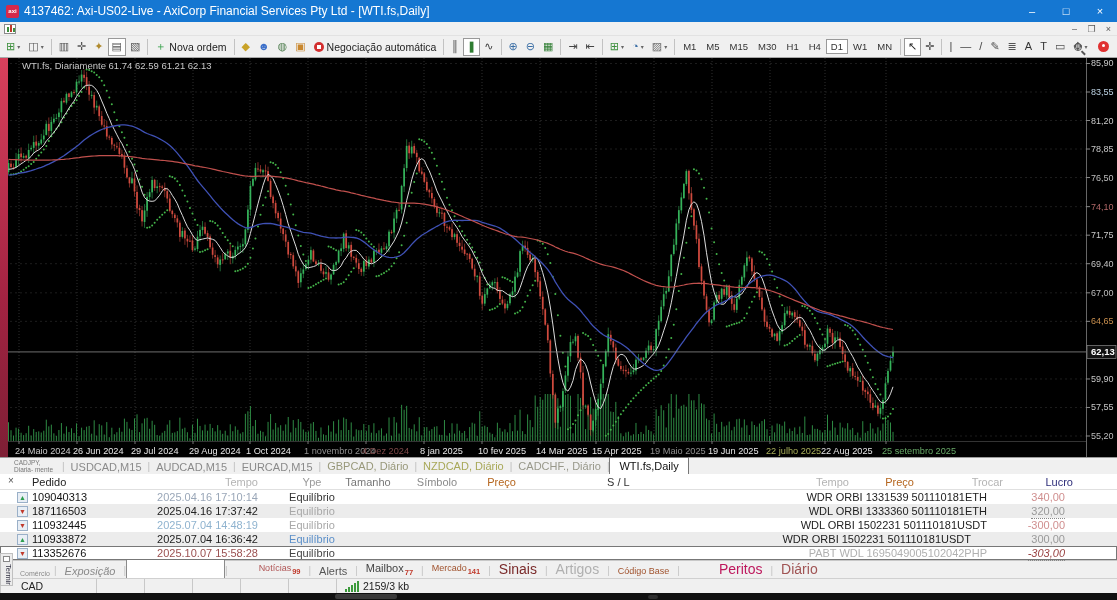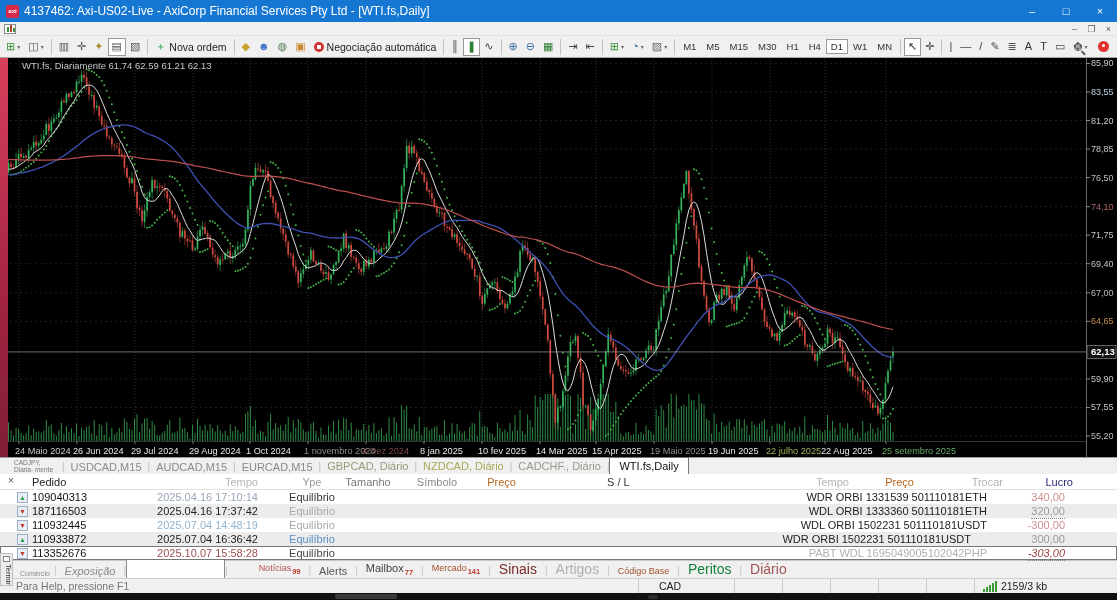--- a/index.html
+++ b/index.html
@@ -1874,32 +1874,31 @@
       <span class="btab" style="color: rgb(68, 68, 68);"><span>Mailbox</span><span class="badge">77</span></span>
       <span class="btsep">|</span>
       <span class="btab small" style="color: rgb(160, 82, 45);"><span>Mercado</span><span class="badge">141</span></span>
       <span class="btsep">|</span>
       <span class="btab big" style="color: rgb(122, 42, 42);"><span>Sinais</span></span>
       <span class="btsep">|</span>
       <span class="btab big" style="color: rgb(176, 176, 176);"><span>Artigos</span></span>
       <span class="btsep">|</span>
       <span class="btab small" style="color: rgb(160, 82, 45);"><span>Código Base</span></span>
       <span class="btsep">|</span>
-      <span class="btab big" style="color: #15803d;"><span>Peritos</span></span>
+      <span class="btab big" style="color: #be185d; margin-left: 31px;"><span>Peritos</span></span>
       <span class="btsep">|</span>
       <span class="btab big" style="color: rgb(160, 84, 84);"><span>Diário</span></span>
     </div>
 
   <div class="term-tab">
     <span class="ico"></span>
     <span class="txt">Terminal</span>
   </div>
 
   <div class="statusbar">
-    <span class="help">Para Help, pressione F1</span>
     <span class="scell pair">CAD PAIRS</span>
     <span id="status-blanks" style="display: inline-flex;">
         <span class="scell blank"></span>
         <span class="scell blank"></span>
         <span class="scell blank"></span>
         <span class="scell blank"></span>
         <span class="scell blank"></span>
       </span>
     <span class="conn">
       <span class="bars">

